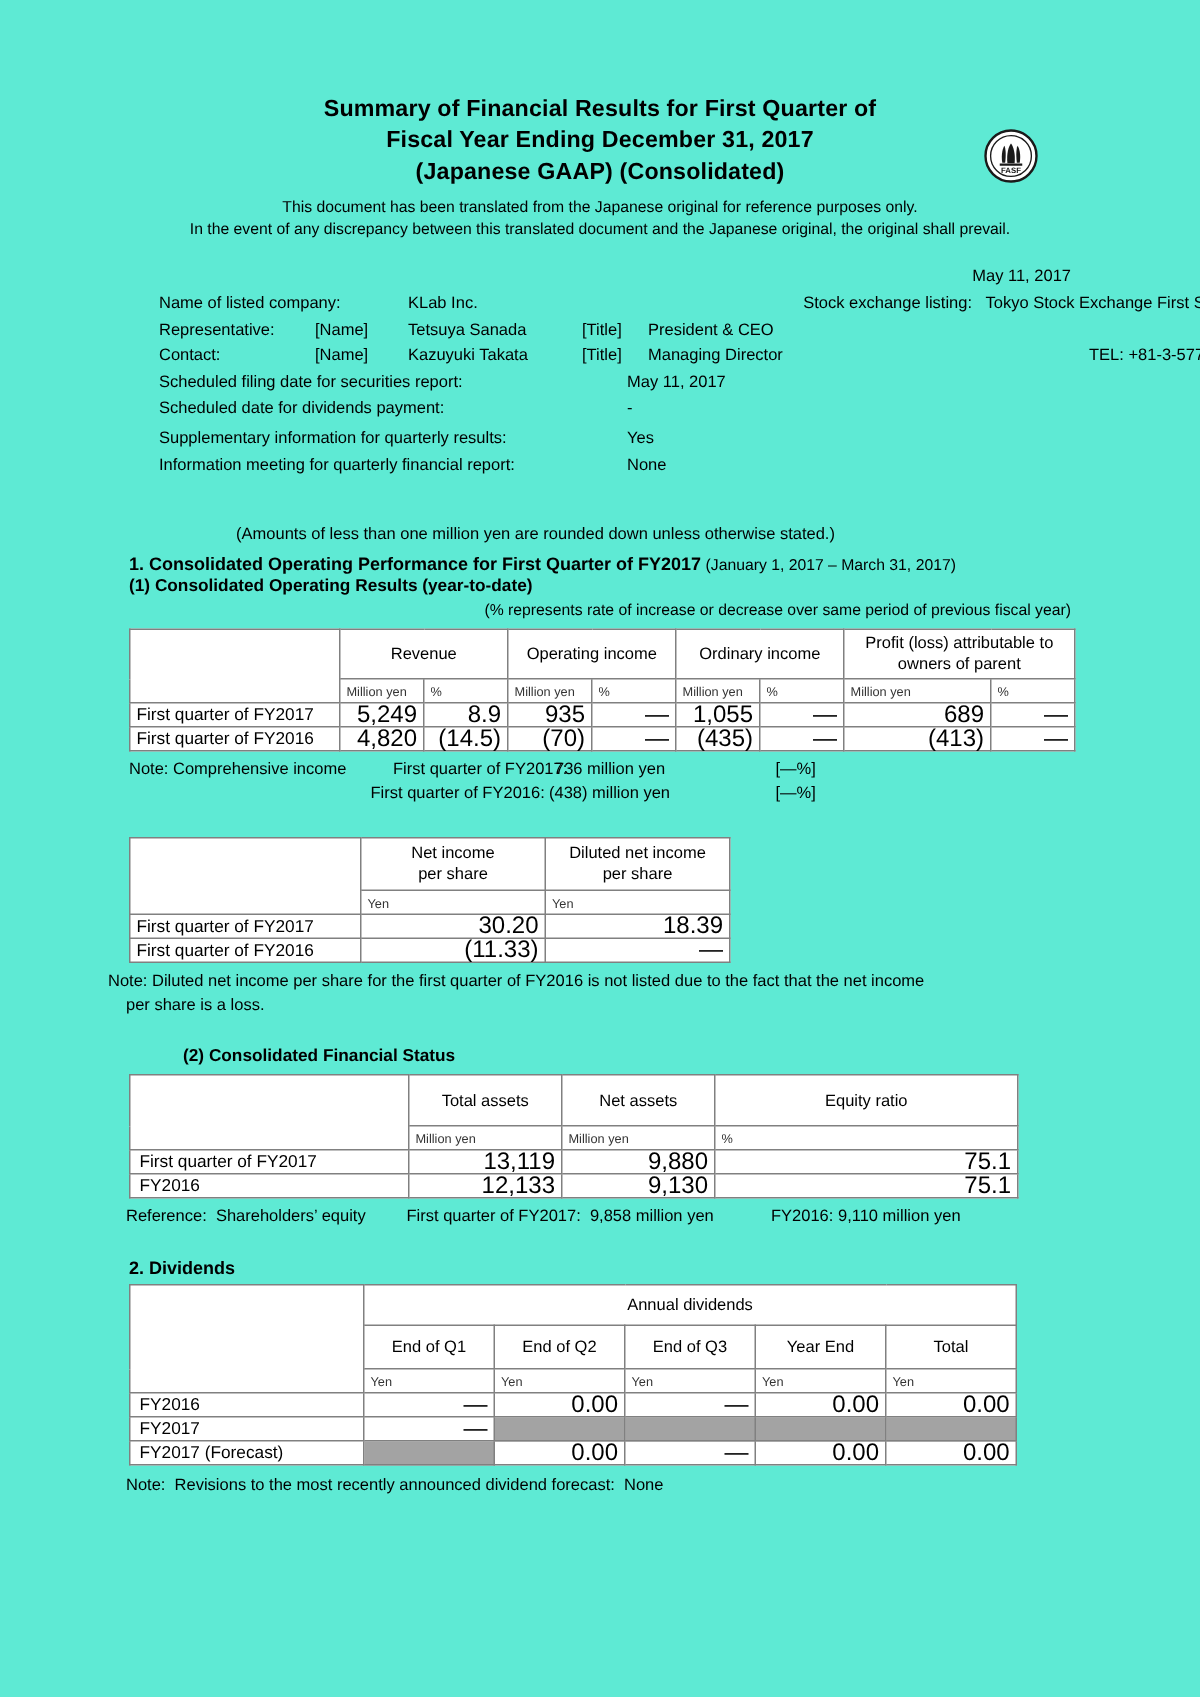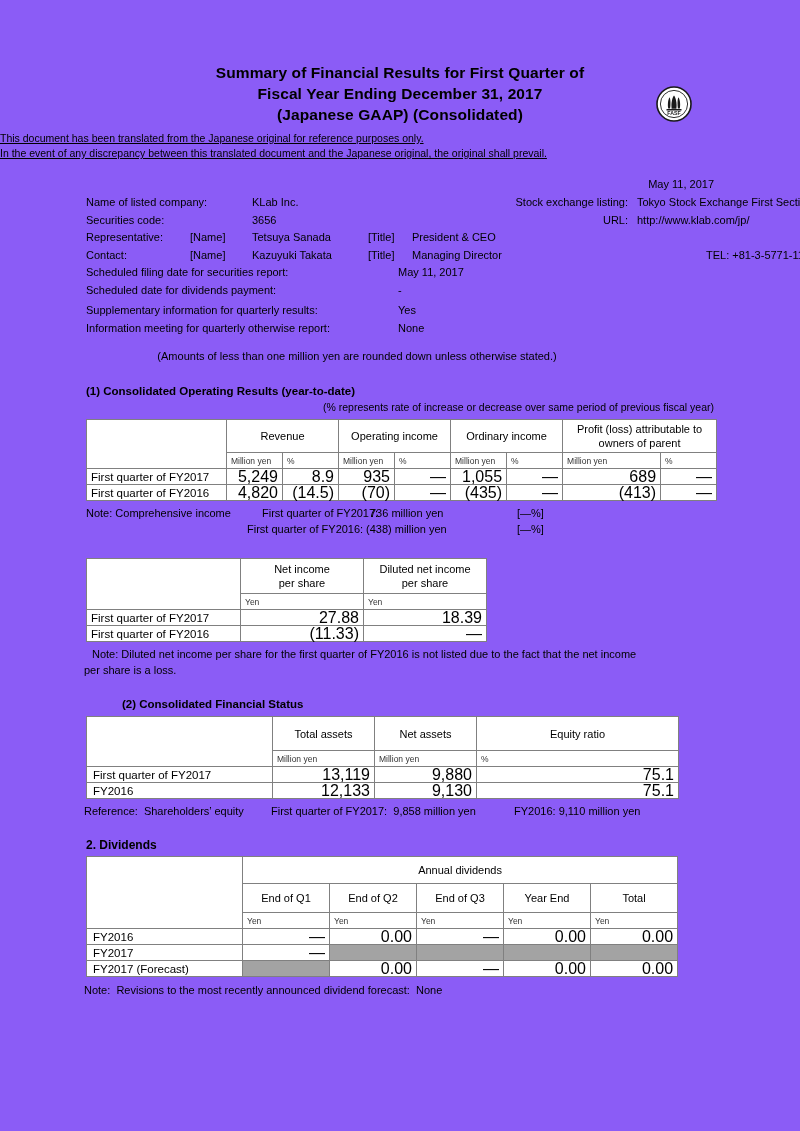--- a/index.html
+++ b/index.html
@@ -12,21 +12,21 @@
     height: 1131px;
     font-family: "Liberation Sans", sans-serif;
     color: #000000;
     position: relative;
     overflow: hidden;
   }
   .page {
     position: relative;
     width: 800px;
     height: 1131px;
-    background: #8b5cf6;
+    background: #5eead4;
   }
 
   
   .title-block {
     position: absolute;
     top: 62px;
     left: 0;
     width: 800px;
     text-align: center;
   }
@@ -34,23 +34,23 @@
     font-size: 15.5px;
     font-weight: bold;
     line-height: 21px;
     letter-spacing: 0.1px;
   }
   .subnote {
     position: absolute;
     top: 131px;
     left: 0;
     width: 800px;
+    text-align: center;
     font-size: 10.5px;
     line-height: 15px;
-    text-decoration: underline;
   }
   .fasf-logo {
     position: absolute;
     top: 85px;
     left: 655px;
     width: 38px;
     height: 38px;
   }
 
   
@@ -65,20 +65,21 @@
     top: 194px;
     left: 86px;
     width: 630px;
     font-size: 11px;
     line-height: 17.6px;
   }
   .info-row {
     position: relative;
     height: 17.6px;
     white-space: nowrap;
+    margin-left: 20px;
   }
   .i-label   { position: absolute; left: 0; }
   .i-name-tag{ position: absolute; left: 104px; }
   .i-val     { position: absolute; left: 166px; }
   .i-title-tag{position: absolute; left: 282px; }
   .i-title   { position: absolute; left: 326px; }
   .i-r-label { position: absolute; left: 370px; width: 172px; text-align: right; }
   .i-r-val   { position: absolute; left: 551px; }
   .i-tel     { position: absolute; left: 620px; }
   .i-wide-val{ position: absolute; left: 312px; }
@@ -177,26 +178,20 @@
 
   <div class="info">
 
     <div class="info-row">
       <span class="i-label">Name of listed company:</span>
       <span class="i-val">KLab Inc.</span>
       <span class="i-r-label">Stock exchange listing:</span>
       <span class="i-r-val">Tokyo Stock Exchange First Section</span>
     </div>
 
-    <div class="info-row">
-      <span class="i-label">Securities code:</span>
-      <span class="i-val">3656</span>
-      <span class="i-r-label">URL:</span>
-      <span class="i-r-val">http://www.klab.com/jp/</span>
-    </div>
 
     <div class="info-row">
       <span class="i-label">Representative:</span>
       <span class="i-name-tag">[Name]</span>
       <span class="i-val">Tetsuya Sanada</span>
       <span class="i-title-tag">[Title]</span>
       <span class="i-title">President &amp; CEO</span>
     </div>
 
     <div class="info-row">
@@ -217,27 +212,30 @@
       <span class="i-label">Scheduled date for dividends payment:</span>
       <span class="i-wide-val">-</span>
     </div>
 
     <div class="info-row" style="height:18px">
       <span class="i-label">Supplementary information for quarterly results:</span>
       <span class="i-wide-val">Yes</span>
     </div>
 
     <div class="info-row" style="height:18px">
-      <span class="i-label">Information meeting for quarterly otherwise report:</span>
+      <span class="i-label">Information meeting for quarterly financial report:</span>
       <span class="i-wide-val">None</span>
     </div>
   </div>
 
   <div class="amount-note">(Amounts of less than one million yen are rounded down unless otherwise stated.)</div>
 
+  <div class="h-sec" style="top:369px; left:86px;">
+    <span>1. Consolidated Operating Performance for First Quarter of FY2017</span><span class="sub"> (January 1, 2017 – March 31, 2017)</span>
+  </div>
 
   <div class="h-sub" style="top:385px; left:86px;">(1) Consolidated Operating Results (year-to-date)</div>
 
   <div class="pct-note">(% represents rate of increase or decrease over same period of previous fiscal year)</div>
 
   <table class="fin" style="top:419px; left:86px; width:630px;">
     <colgroup>
       <col style="width:140px">
         <col style="width:56px">
         <col style="width:56px">
@@ -317,32 +315,32 @@
           <div>Diluted net income</div>
           <div>per share</div>
         </td>
       </tr>
       <tr>
         <td class="unit">Yen</td>
         <td class="unit">Yen</td>
       </tr>
       <tr>
         <td class="rowlab">First quarter of FY2017</td>
-        <td class="num">27.88</td>
+        <td class="num">30.20</td>
         <td class="num">18.39</td>
       </tr>
       <tr>
         <td class="rowlab">First quarter of FY2016</td>
         <td class="num">(11.33)</td>
         <td class="num">—</td>
       </tr>
     </tbody>
   </table>
 
-  <div class="note-text" style="top:646px; left:92px;">Note: Diluted net income per share for the first quarter of FY2016 is not listed due to the fact that the net income</div>
+  <div class="note-text" style="top:646px; left:72px;">Note: Diluted net income per share for the first quarter of FY2016 is not listed due to the fact that the net income</div>
   <div class="note-text" style="top:662px; left:84px;">per share is a loss.</div>
 
   <div class="h-sub" style="top:698px; left:86px;padding-left:36px;">(2) Consolidated Financial Status</div>
 
   <table class="fin" style="top:716px; left:86px; width:592px;">
     <colgroup>
       <col style="width:186px">
         <col style="width:102px">
         <col style="width:102px">
         <col style="width:202px">

